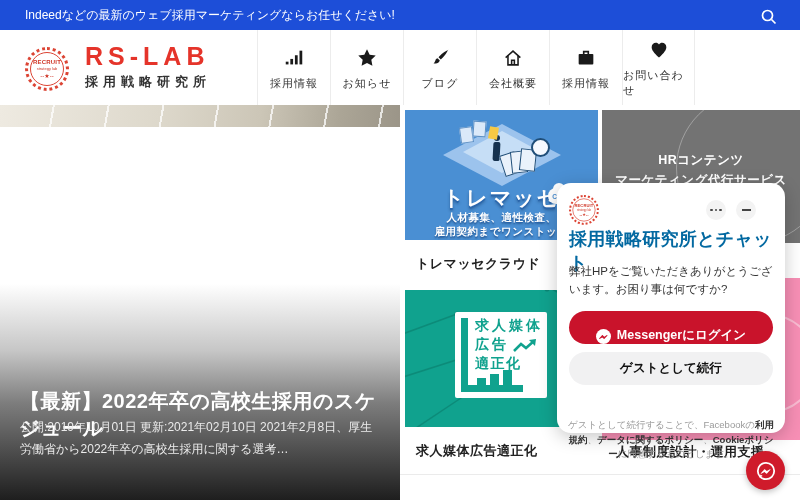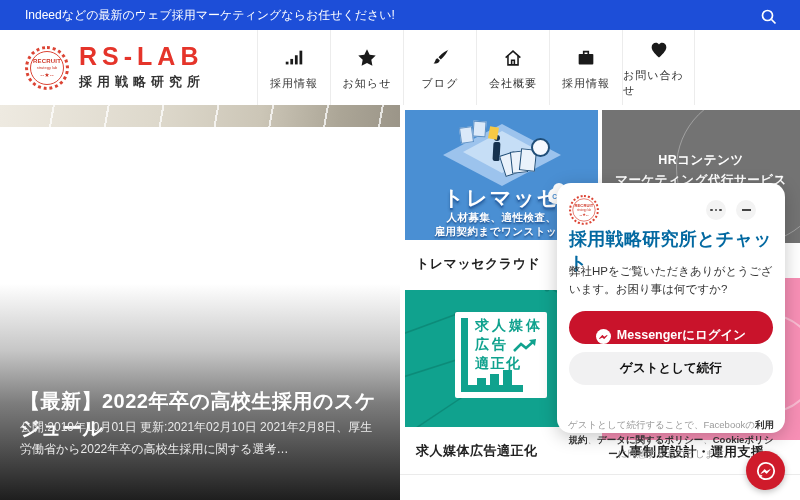--- a/index.html
+++ b/index.html
@@ -6,21 +6,21 @@
   body{font-family:"Liberation Sans","DejaVu Sans",sans-serif;background:#fff;}
   #app{position:relative;width:800px;height:500px;overflow:hidden;background:#fff;}
 
   
   .topbar{position:absolute;left:0;top:0;width:800px;height:30px;background:#1d4ed8;color:#fff;
           font-size:12px;line-height:30px;padding-left:25px;box-sizing:border-box;}
   .search-btn{position:absolute;right:22px;top:7px;width:18px;height:18px;cursor:pointer;}
 
   
   .header{position:absolute;left:0;top:30px;width:800px;height:75px;background:#fff;}
-  .brand{position:absolute;left:25px;top:14px;display:flex;align-items:center;gap:10px;cursor:pointer;}
+  .brand{position:absolute;left:25px;top:14px;display:flex;align-items:flex-end;gap:16px;cursor:pointer;}
   .stamp{width:44px;height:44px;border-radius:50%;background:#fff;border:3px dotted #dc4434;
          box-sizing:border-box;position:relative;display:flex;flex-direction:column;
          align-items:center;justify-content:center;color:#cf3526;text-align:center;}
   .stamp::before{content:"";position:absolute;inset:2px;border:1px solid #dc4434;border-radius:50%;}
   .stamp .s1{font-size:6px;font-weight:bold;letter-spacing:.2px;}
   .stamp .s2{font-size:4px;margin-top:1px;}
   .stamp .s3{font-size:6px;margin-top:1px;}
   .brand-name{font-size:25px;font-weight:bold;color:#e5342a;letter-spacing:5px;line-height:1;}
   .brand-sub{font-size:13px;color:#333;letter-spacing:5px;margin-top:4px;font-weight:bold;}
 

